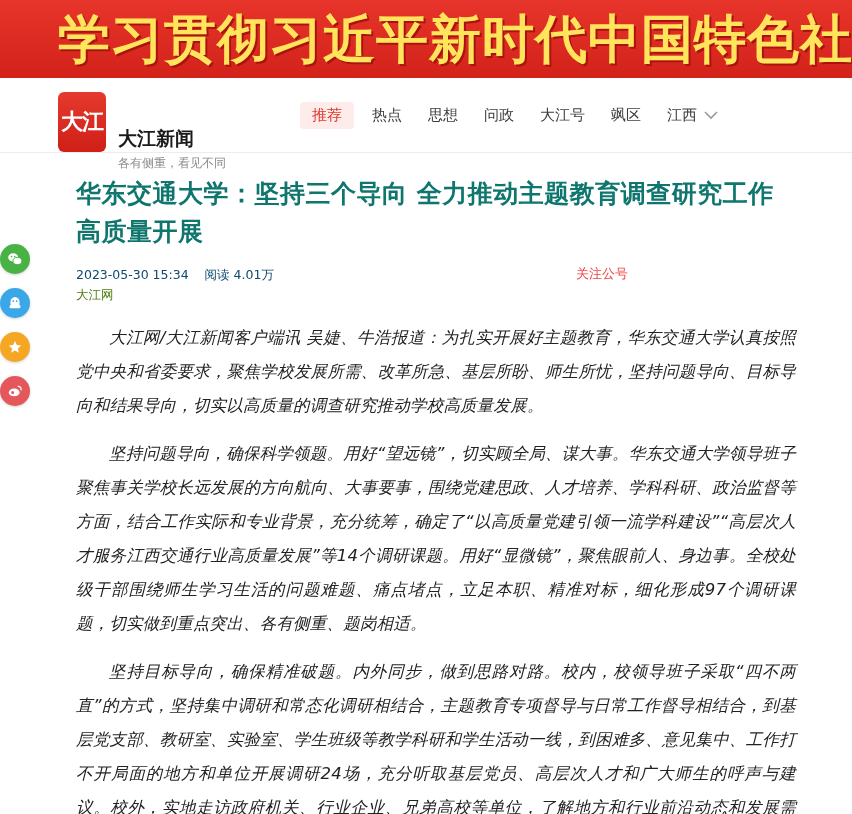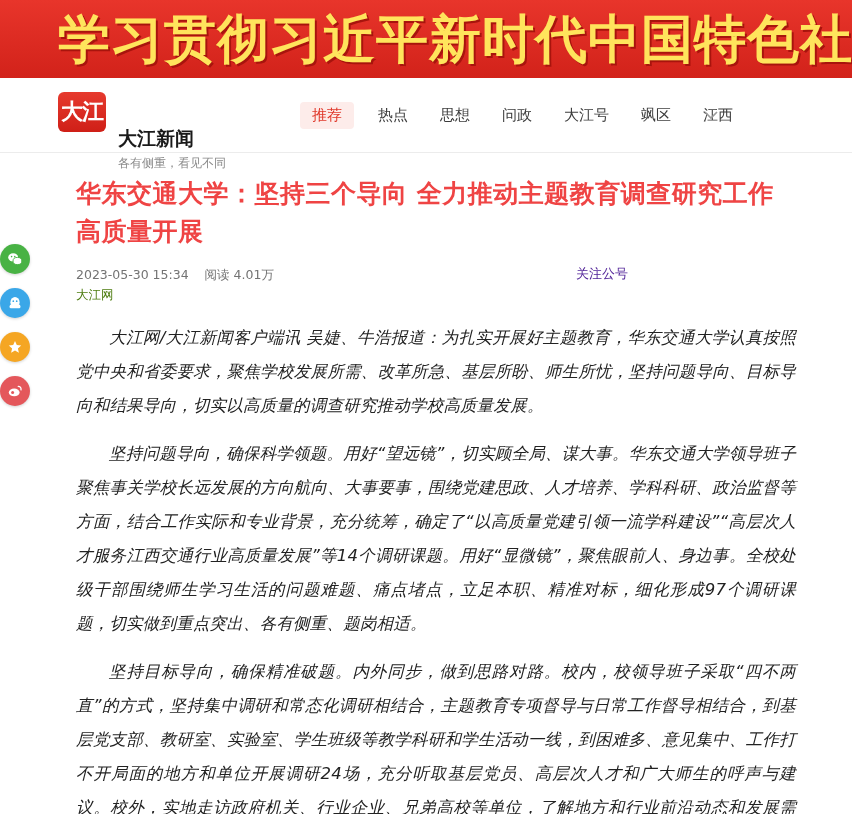--- a/index.html
+++ b/index.html
@@ -45,21 +45,21 @@
     width: 852px;
     height: 74px;
     background: #ffffff;
     border-bottom: 1px solid #ececec;
   }
   .logo-box {
     position: absolute;
     left: 58px;
     top: 14px;
     width: 48px;
-    height: 40px;
+    height: 60px;
     border-radius: 6px;
     background: linear-gradient(180deg, #e63a2e 0%, #cf1f17 100%);
     color: #fff;
     display: flex;
     align-items: center;
     justify-content: center;
     font-family: "DejaVu Serif", serif;
     font-weight: bold;
     font-size: 22px;
     letter-spacing: -1px;
@@ -83,21 +83,21 @@
     color: #8a8a8a;
     line-height: 20px;
     margin-top: 3px;
   }
   .nav {
     position: absolute;
     left: 300px;
     top: 24px;
     display: flex;
     align-items: center;
-    gap: 16px;
+    gap: 10px;
   }
   .nav-item {
     font-family: "DejaVu Sans", sans-serif;
     font-size: 15px;
     color: #3c3c3c;
     padding: 4px 8px;
     cursor: pointer;
     white-space: nowrap;
   }
   .nav-item.active {
@@ -149,48 +149,48 @@
   .article {
     position: relative;
     padding: 22px 56px 0 76px;
     box-sizing: border-box;
     width: 852px;
   }
   .title {
     font-family: "DejaVu Sans", sans-serif;
     font-size: 25px;
     font-weight: bold;
-    color: #ef4444;
+    color: #0f766e;
     line-height: 38px;
     letter-spacing: 0.5px;
     margin: 0 0 14px 0;
   }
   .meta-row {
     position: relative;
     height: 40px;
   }
   .meta-line1 {
     font-family: "DejaVu Sans", sans-serif;
     font-size: 12.5px;
-    color: #737373;
+    color: #0c4a6e;
     line-height: 20px;
   }
   .meta-line2 {
     font-family: "DejaVu Sans", sans-serif;
     font-size: 12.5px;
     color: #4d7c0f;
     line-height: 20px;
   }
   .follow {
     position: absolute;
     left: 500px;
     top: 0px;
     font-family: "DejaVu Sans", sans-serif;
     font-size: 13px;
-    color: #4c1d95;
+    color: #ef4444;
     cursor: pointer;
   }
   .body {
     margin-top: 16px;
   }
   .para {
     font-family: "DejaVu Sans", sans-serif;
     font-size: 16.5px;
     color: #222222;
     line-height: 34px;

